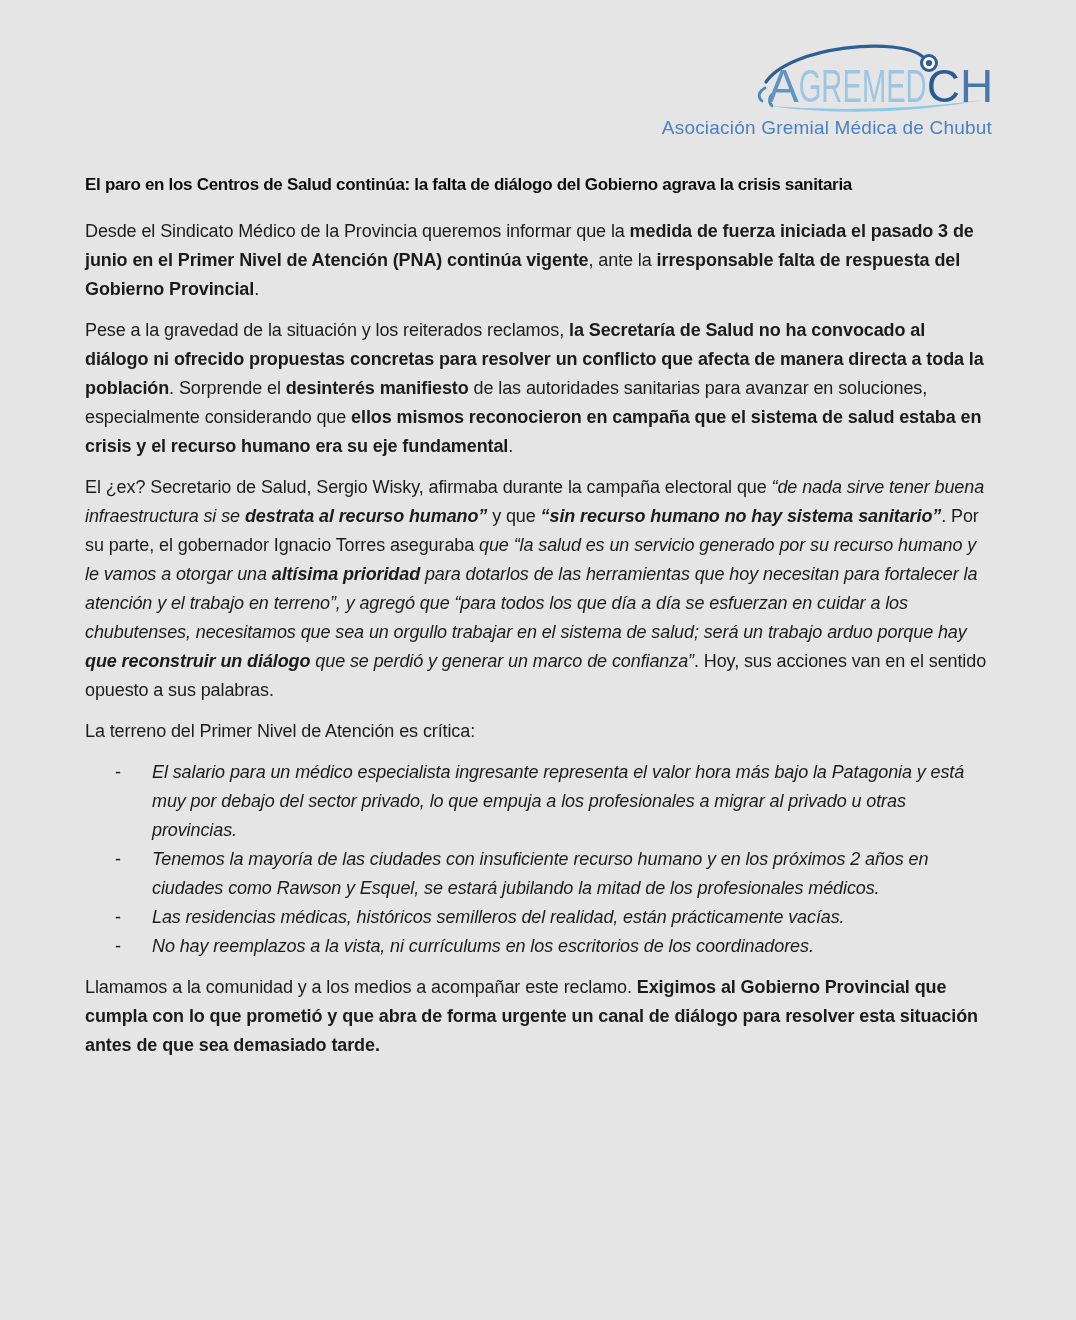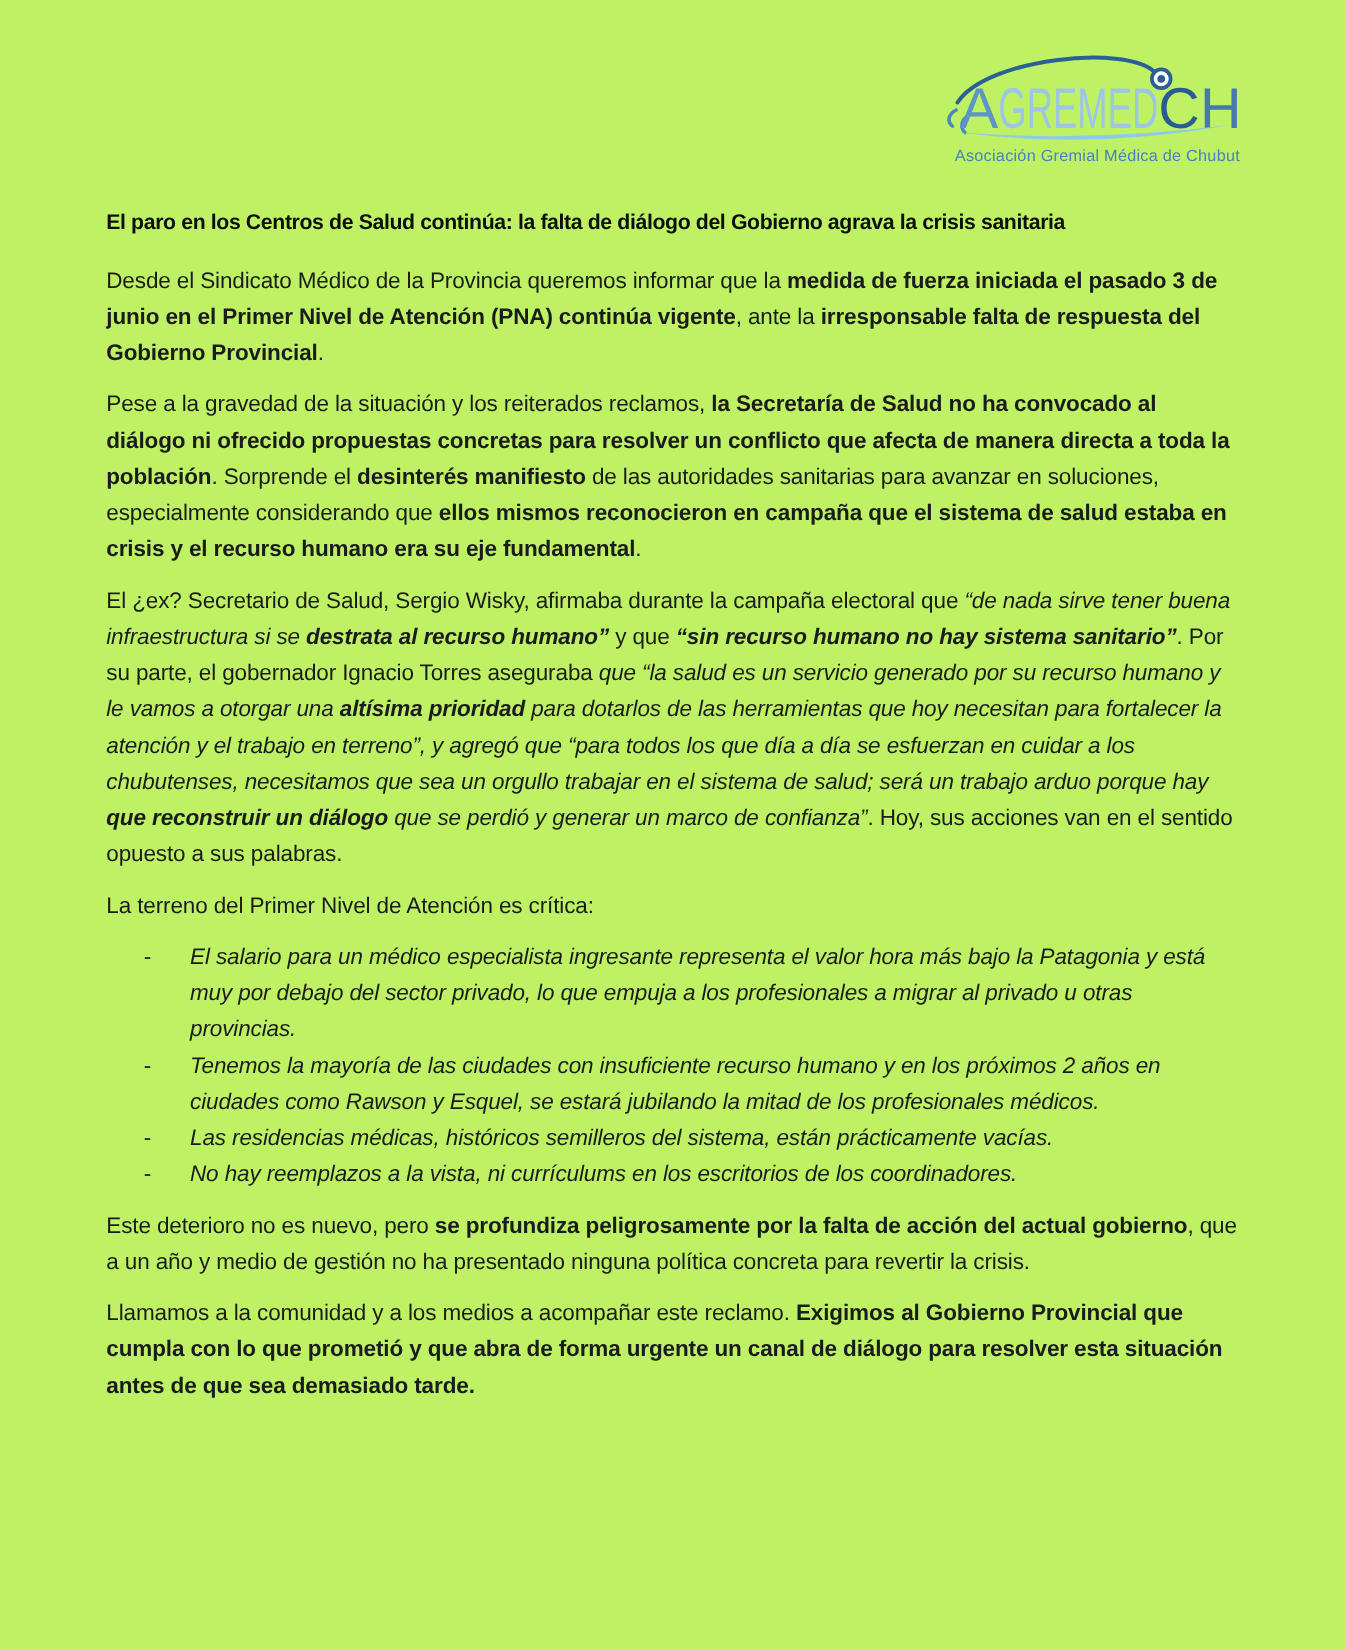--- a/index.html
+++ b/index.html
@@ -5,38 +5,38 @@
   html, body {
     margin: 0;
     padding: 0;
     background: #ffffff;
   }
   .page {
     position: relative;
     width: 1076px;
     min-height: 1320px;
     margin: 0 auto;
-    background: #bef264;
+    background: #e5e5e5;
     box-sizing: border-box;
     padding: 44px 84px 40px 85px;
     font-family: "Liberation Sans", "DejaVu Sans", sans-serif;
     color: #1b1b1b;
   }
   .logo-block {
     display: flex;
     flex-direction: column;
     align-items: flex-end;
     width: 100%;
   }
   .logo-art {
     display: block;
   }
   .logo-tagline {
     margin-top: 3px;
-    font-size: 13px;
+    font-size: 19px;
     letter-spacing: 0.2px;
     color: #4a80c4;
     white-space: nowrap;
   }
   h1.doc-title {
     margin: 28px 0 14px 0;
     font-size: 17px;
     line-height: 36px;
     font-weight: 700;
     letter-spacing: -0.3px;
@@ -120,28 +120,27 @@
       <li>
         <span class="dash">-</span>
         <span class="bullet-text">El salario para un médico especialista ingresante representa el valor hora más bajo la Patagonia y está muy por debajo del sector privado, lo que empuja a los profesionales a migrar al privado u otras provincias.</span>
       </li>
       <li>
         <span class="dash">-</span>
         <span class="bullet-text">Tenemos la mayoría de las ciudades con insuficiente recurso humano y en los próximos 2 años en ciudades como Rawson y Esquel, se estará jubilando la mitad de los profesionales médicos.</span>
       </li>
       <li>
         <span class="dash">-</span>
-        <span class="bullet-text">Las residencias médicas, históricos semilleros del sistema, están prácticamente vacías.</span>
+        <span class="bullet-text">Las residencias médicas, históricos semilleros del realidad, están prácticamente vacías.</span>
       </li>
       <li>
         <span class="dash">-</span>
         <span class="bullet-text">No hay reemplazos a la vista, ni currículums en los escritorios de los coordinadores.</span>
       </li>
     </ul>
 
-    <p class="para"><span>Este deterioro no es nuevo, pero </span><span class="b">se profundiza peligrosamente por la falta de acción del actual gobierno</span><span>, que a un año y medio de gestión no ha presentado ninguna política concreta para revertir la crisis.</span></p>
 
 
     <p class="para"><span>Llamamos a la comunidad y a los medios a acompañar este reclamo. </span><span class="b">Exigimos al Gobierno Provincial que cumpla con lo que prometió y que abra de forma urgente un canal de diálogo para resolver esta situación antes de que sea demasiado tarde.</span></p>
 
   </div>
 
 </div>
 
 </body></html>

